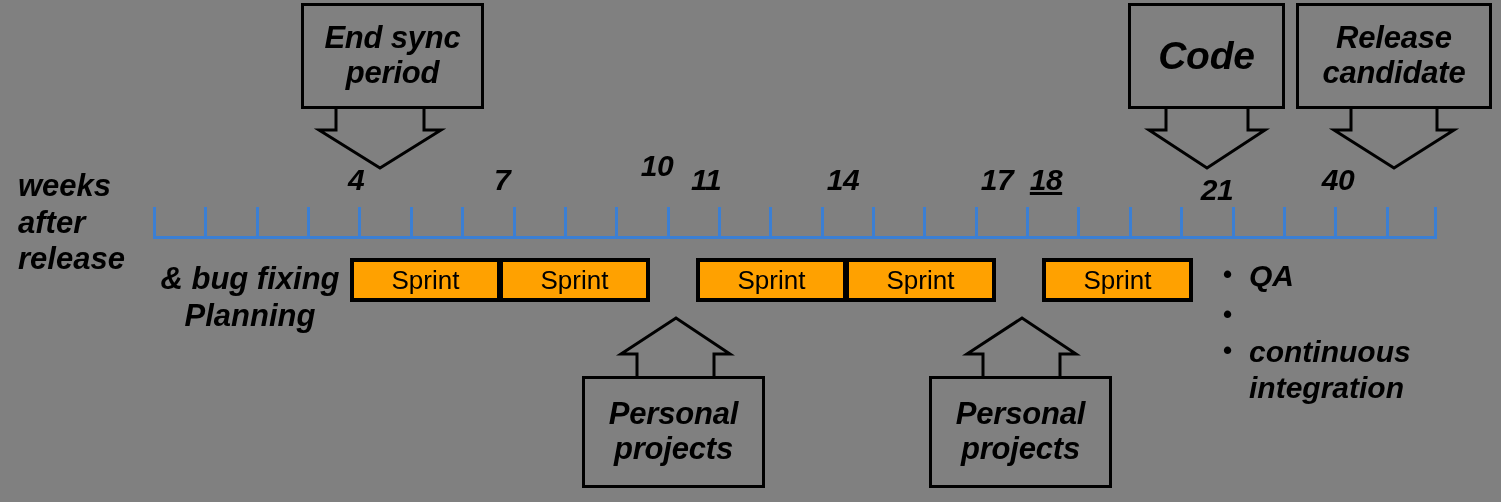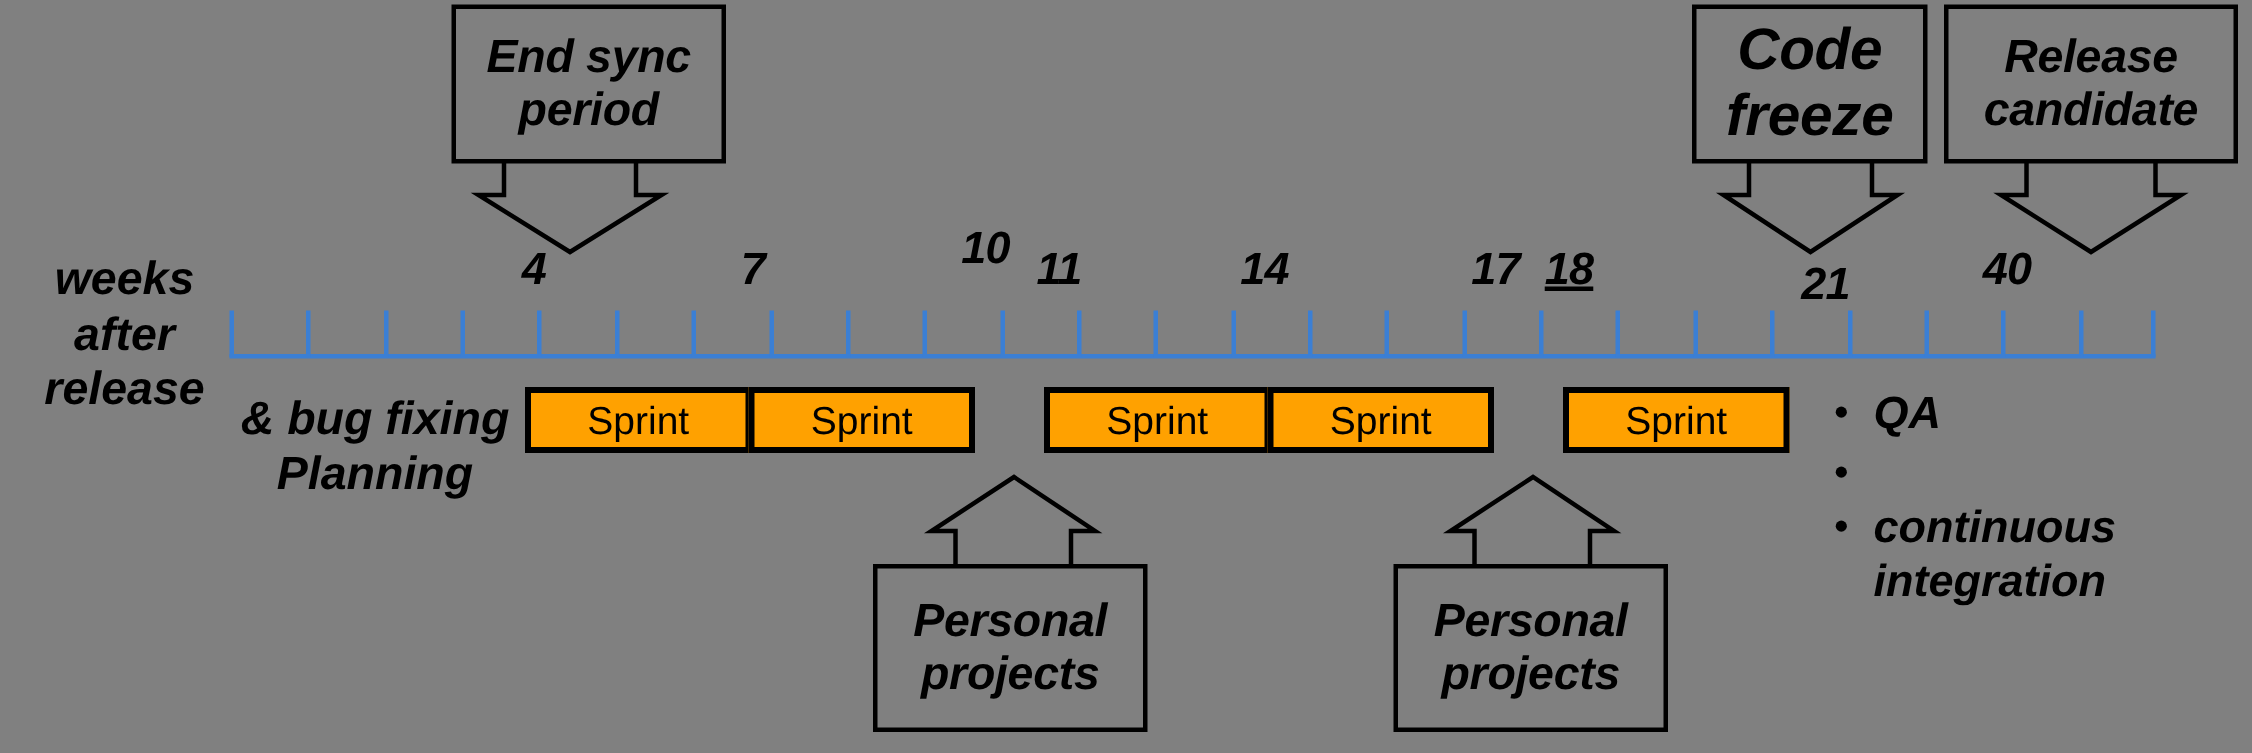--- a/index.html
+++ b/index.html
@@ -87,21 +87,21 @@
   }
 
   
   #weeks-caption {
     position: absolute;
     font-style: italic;
     font-weight: bold;
     font-size: 31px;
     color: #000000;
     line-height: 1.18;
-    text-align: center;
+    text-align: left;
     white-space: nowrap;
   }
 
   
   #planning-text {
     position: absolute;
     font-style: italic;
     font-weight: bold;
     font-size: 31px;
     color: #000000;
@@ -144,21 +144,20 @@
         <div>period</div>
       </span>
   </div>
   <svg class="arrow-svg" style="left:318px; top:106px;" width="124" height="64" viewBox="0 0 124 64">
     <path d="M 18 1 L 18 24 L 1 24 L 62 62 L 123 24 L 106 24 L 106 1" fill="none" stroke="#000000" stroke-width="3" stroke-linejoin="miter"></path>
   </svg>
 
   <div class="callout-box" style="left:1128px; top:3px; width:157px; height:106px; font-size:39px;">
     <span class="ct">
         <div>Code</div>
-        <div>freeze</div>
       </span>
   </div>
   <svg class="arrow-svg" style="left:1148px; top:106px;" width="118" height="64" viewBox="0 0 118 64">
     <path d="M 18 1 L 18 24 L 1 24 L 59 62 L 117 24 L 100 24 L 100 1" fill="none" stroke="#000000" stroke-width="3" stroke-linejoin="miter"></path>
   </svg>
 
   <div class="callout-box" style="left:1296px; top:3px; width:196px; height:106px; font-size:31px;">
     <span class="ct">
         <div>Release</div>
         <div>candidate</div>

